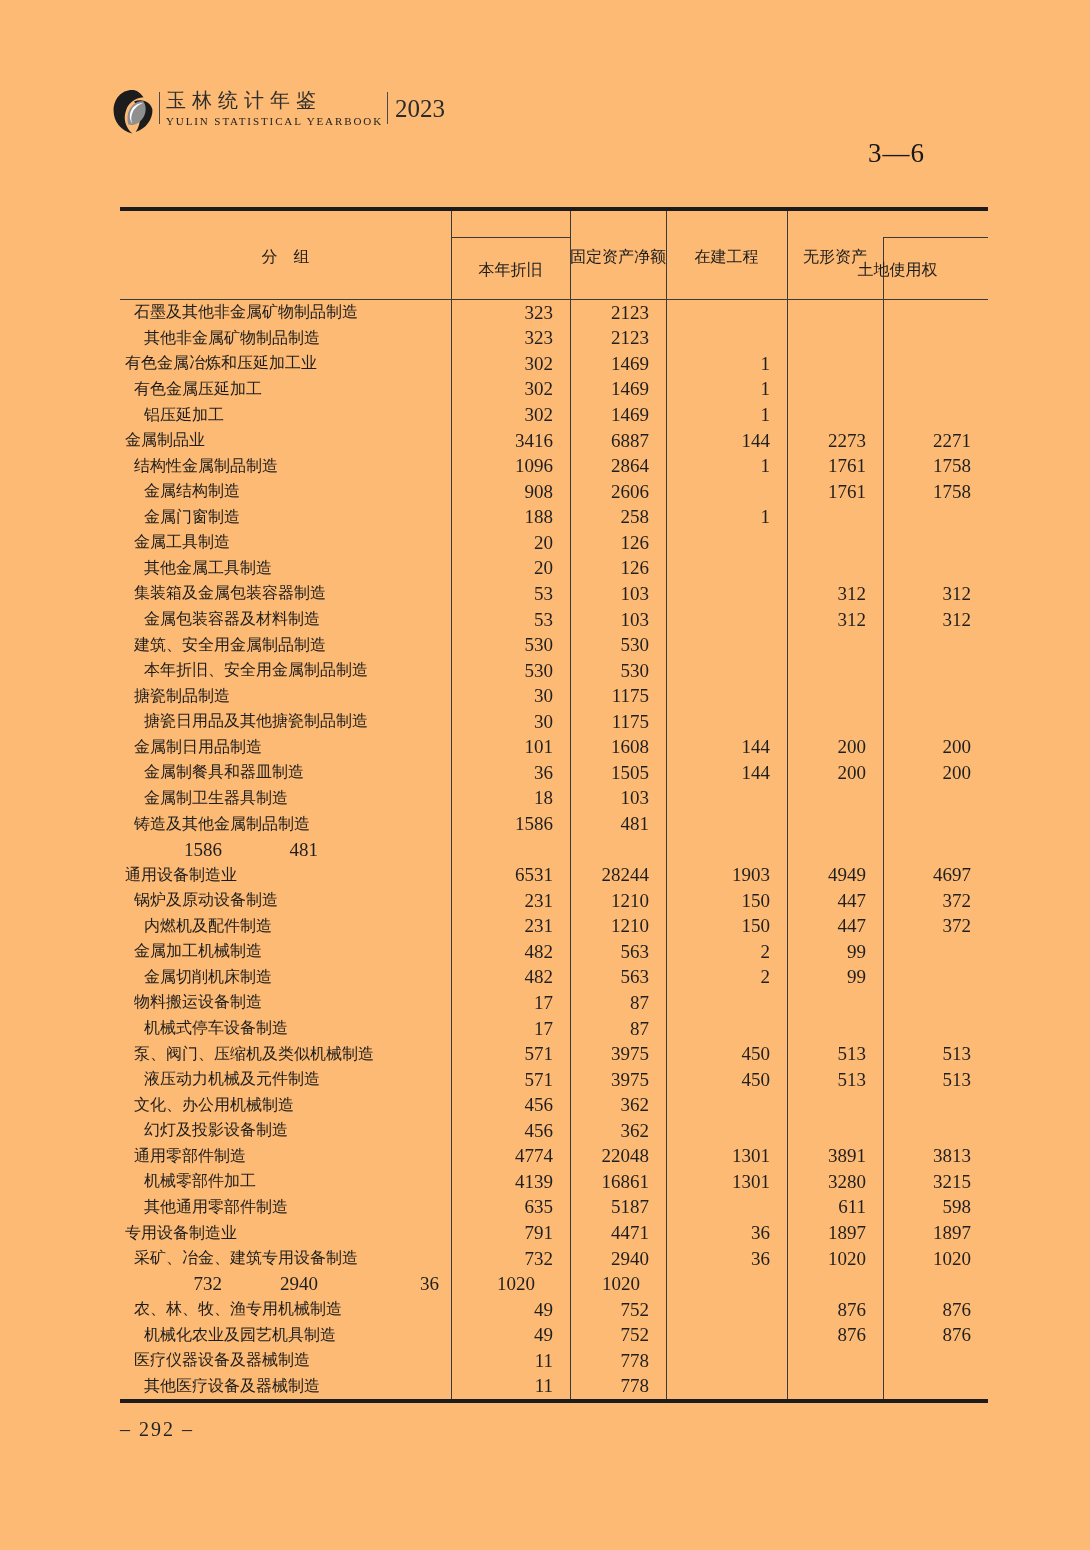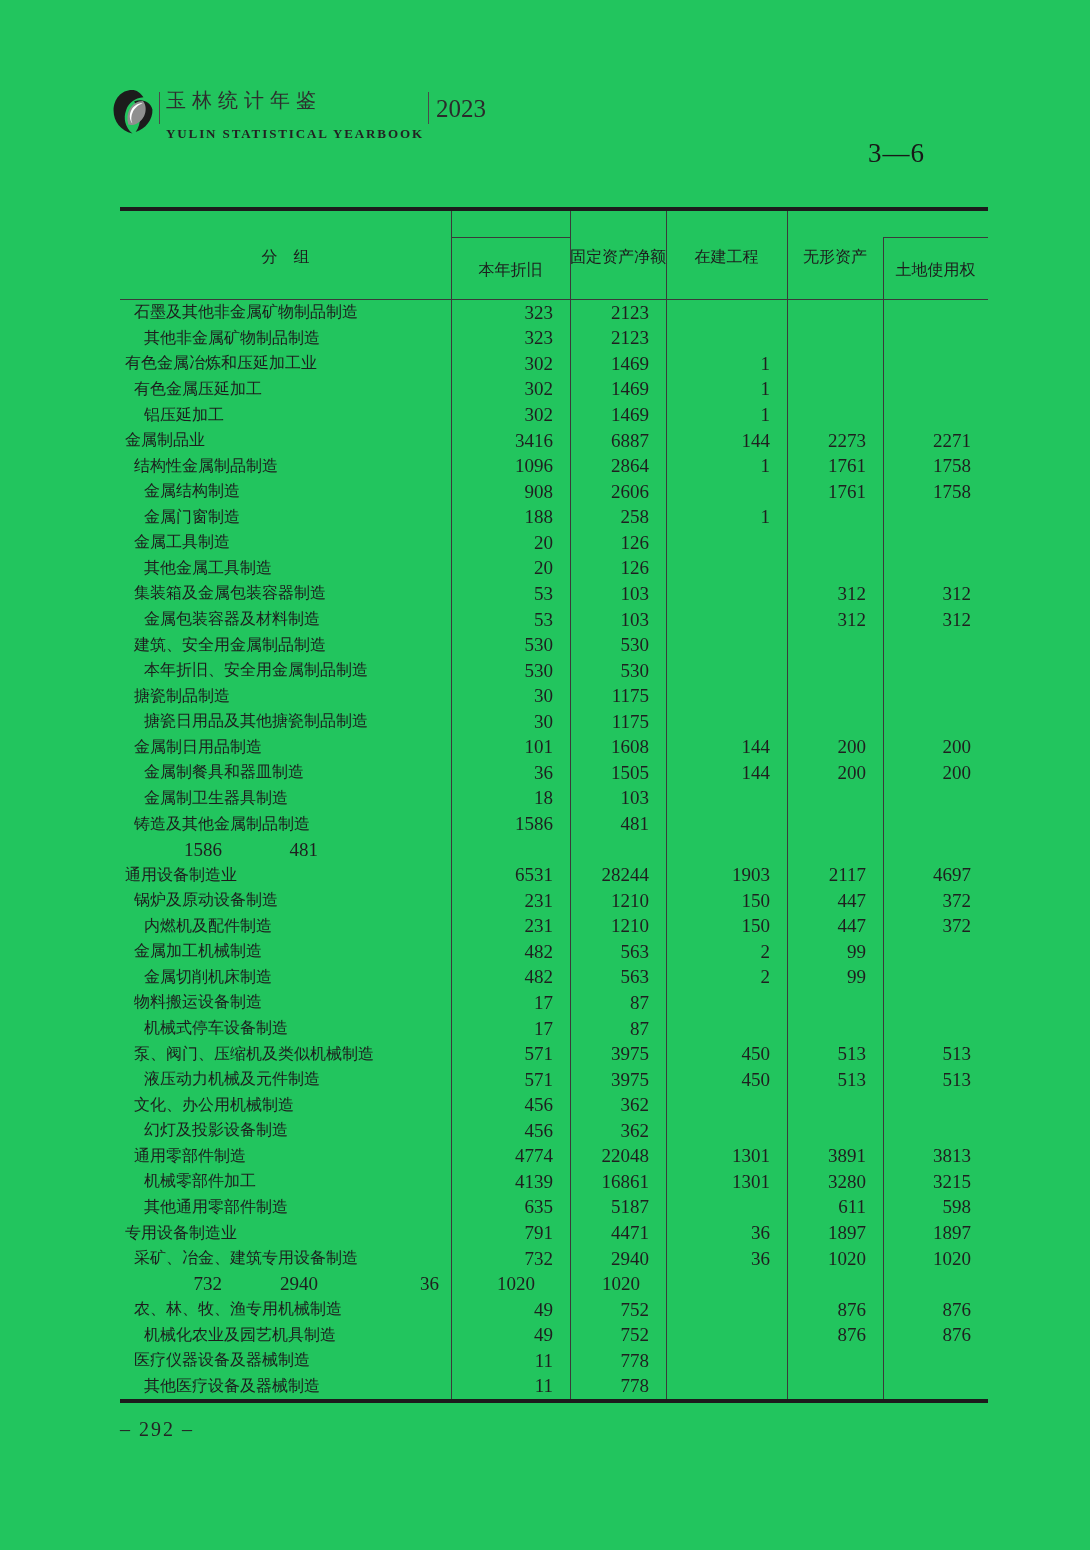--- a/index.html
+++ b/index.html
@@ -1,26 +1,26 @@
 <!DOCTYPE html>
 <html><head>
 <meta charset="utf-8">
 <style>
   * { margin:0; padding:0; box-sizing:border-box; }
   html,body { width:1090px; height:1550px; background:#ffffff; overflow:hidden;
     font-family:"Liberation Serif", serif; color:#1d1d1d; }
-  .page { position:relative; width:1090px; height:1550px; background:#22c55e; }
+  .page { position:relative; width:1090px; height:1550px; background:#fdba74; }
 
   
   .masthead { position:absolute; left:112px; top:82px; height:56px; display:flex; align-items:flex-start; }
   .logo { width:42px; height:48px; margin-top:6px; }
   .mast-divider { width:1px; background:#4a4a4a; height:32px; margin:10px 6px 0 5px; }
   .title-block { display:flex; flex-direction:column; margin-top:7px; }
   .title-cn { font-size:20px; letter-spacing:6px; color:#2e2e2e; line-height:22px; white-space:nowrap; }
-  .title-en { font-size:13px; font-weight:bold; letter-spacing:1.9px; color:#222; margin-top:15px; white-space:nowrap; }
+  .title-en { font-size:11px; font-weight:normal; letter-spacing:1.9px; color:#222; margin-top:4px; white-space:nowrap; }
   .mast-divider2 { width:1px; background:#4a4a4a; height:32px; margin:10px 7px 0 4px; }
   .year { font-size:25px; color:#2b2b2b; margin-top:13px; }
 
   
   .table-code { position:absolute; top:138px; left:868px; width:120px; text-align:left;
     font-size:27px; color:#181818; letter-spacing:1px; }
 
   
   .yb-table { position:absolute; left:120px; top:207px; width:868px; }
   .thead { position:relative; width:868px; height:93px; border-top:4px solid #1c1c1c; border-bottom:1px solid #3a3a3a; }
@@ -73,21 +73,21 @@
       <div class="vline" style="left:763px; top:26px; height:67px; width:1px;"></div>
 
       <div class="hline" style="left:331px; top:26px; width:119px; height:1px;"></div>
       <div class="hline" style="left:763px; top:26px; width:105px; height:1px;"></div>
 
       <div class="hcell" style="left:0; top:0; width:331px; height:93px;">分　组</div>
       <div class="hcell" style="left:331px; top:26px; width:119px; height:67px;">本年折旧</div>
       <div class="hcell" style="left:450px; top:0; width:96px; height:93px;">固定资产净额</div>
       <div class="hcell" style="left:546px; top:0; width:121px; height:93px;">在建工程</div>
       <div class="hcell" style="left:667px; top:0; width:96px; height:93px;">无形资产</div>
-      <div class="hcell" style="left:763px; top:26px; width:105px; height:67px;">土地使用权</div>
+      <div class="hcell" style="left:725px; top:26px; width:105px; height:67px;">土地使用权</div>
     </div>
 
     <div class="tbody">
       <div class="vline" style="left:331px;"></div>
       <div class="vline" style="left:450px;"></div>
       <div class="vline" style="left:546px;"></div>
       <div class="vline" style="left:667px;"></div>
       <div class="vline" style="left:763px;"></div>
     <div class="trow">
           <div class="c c0 ind1">石墨及其他非金属矿物制品制造</div>
@@ -262,21 +262,21 @@
           <div class="c n c2">481</div>
           <div class="c n c3"></div>
           <div class="c n c4"></div>
           <div class="c n c5"></div>
         </div>
         <div class="trow">
           <div class="c c0 ind0">通用设备制造业</div>
           <div class="c n c1">6531</div>
           <div class="c n c2">28244</div>
           <div class="c n c3">1903</div>
-          <div class="c n c4">2117</div>
+          <div class="c n c4">4949</div>
           <div class="c n c5">4697</div>
         </div>
         <div class="trow">
           <div class="c c0 ind1">锅炉及原动设备制造</div>
           <div class="c n c1">231</div>
           <div class="c n c2">1210</div>
           <div class="c n c3">150</div>
           <div class="c n c4">447</div>
           <div class="c n c5">372</div>
         </div>

